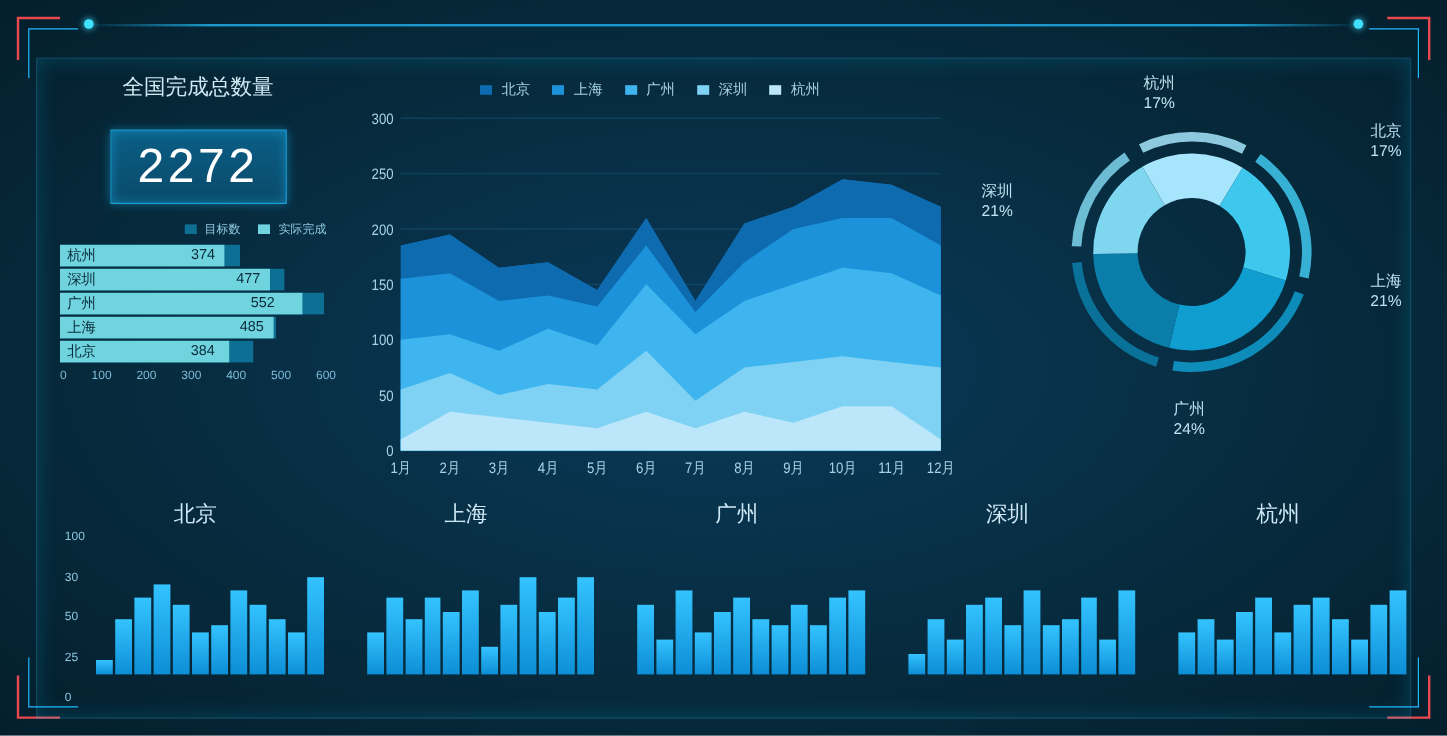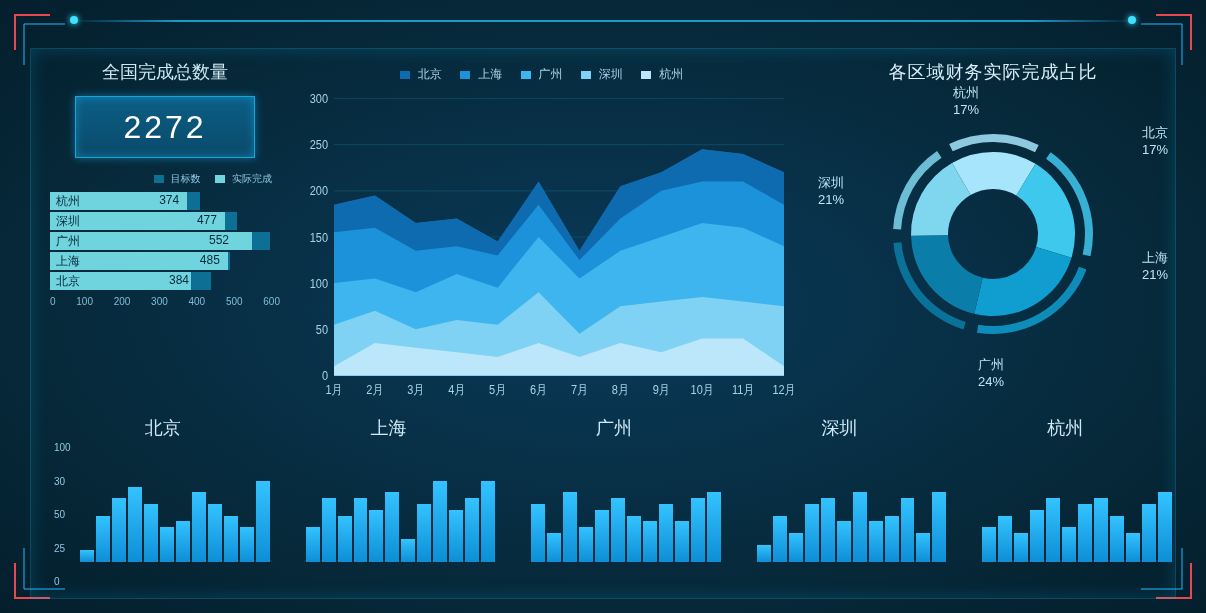--- a/index.html
+++ b/index.html
@@ -38,26 +38,26 @@
     grid-template-rows: 350px 160px;
     gap: 6px 14px;
   }
 
   .panel-title { text-align:center; font-size:18px; color:#d8eefb; letter-spacing:1px; }
 
   
   .kpi-col { display:flex; flex-direction:column; }
   .kpi-title { font-size:18px; text-align:center; margin-bottom:8px; }
   .kpi-box {
-    width: 180px; height: 62px; margin: 4px auto 14px;
+    width: 147px; height: 62px; margin: 16px auto 14px;
     background: linear-gradient(180deg,#0b5e86,#0a4a6a);
     border:1px solid #1aa3d8;
     display:flex; align-items:center; justify-content:center;
     font-family: Impact, Arial Black, sans-serif;
-    font-size:32px; color:#fff; letter-spacing:3px;
+    font-size:40px; color:#fff; letter-spacing:3px;
     box-shadow: 0 0 8px rgba(30,190,255,.45), inset 0 0 10px rgba(30,190,255,.4);
   }
   .hb-title { font-size:14px; text-align:center; margin-bottom:4px; }
   .hb-legend { font-size:10px; text-align:right; color:#8ec7e0; margin-bottom:4px;font-family:Liberation Serif, serif;}
   .hb-legend span{display:inline-flex;align-items:center;margin:0 4px;}
   .sw{width:10px;height:8px;display:inline-block;margin-right:3px;}
   .hb-row { position:relative; height:18px; margin:2px 0; }
   .hb-back, .hb-front { position:absolute; left:0; top:0; height:100%; }
   .hb-back { background:#0e6f94; }
   .hb-front { background:#6fd4de; }
@@ -149,21 +149,21 @@
         <div class="hb-row">
           <div class="hb-back" style="width: 179.667px;"></div>
           <div class="hb-front" style="width: 177.833px;"></div>
           <div class="hb-cat">上海</div>
           <div class="hb-val" style="left: 149.833px;">485</div>
         </div>
         <div class="hb-row">
           <div class="hb-back" style="width: 161.333px;"></div>
           <div class="hb-front" style="width: 140.8px;"></div>
           <div class="hb-cat">北京</div>
-          <div class="hb-val" style="left: 119px;">384</div>
+          <div class="hb-val" style="left: 109px;">384</div>
         </div>
       </div>
     <div class="hb-axis" id="hb-axis">
         <span>0</span>
         <span>100</span>
         <span>200</span>
         <span>300</span>
         <span>400</span>
         <span>500</span>
         <span>600</span>
@@ -227,21 +227,20 @@
         <text x="285.4545454545455" y="266" text-anchor="middle" class="axis-txt">7月</text>
         <text x="326.3636363636364" y="266" text-anchor="middle" class="axis-txt">8月</text>
         <text x="367.27272727272725" y="266" text-anchor="middle" class="axis-txt">9月</text>
         <text x="408.1818181818182" y="266" text-anchor="middle" class="axis-txt">10月</text>
         <text x="449.09090909090907" y="266" text-anchor="middle" class="axis-txt">11月</text>
         <text x="490" y="266" text-anchor="middle" class="axis-txt">12月</text>
       </svg>
   </div>
 
   <div class="donut-col">
-    <div class="panel-title">各区域财务实际完成占比</div>
     <div class="donut-wrap">
       <svg id="donut-svg" width="230" height="230" viewBox="-115 -115 230 230">
           <path d="M-40.99999999999998 -71.01408311032398 A82 82 0 0 1 42.478214768596686 -70.13986933316154 L23.311215421790862 -38.491391707222796 A45 45 0 0 0 -22.49999999999999 -38.97114317029974 Z" fill="#a6e5fb"></path>
           <path d="M-40.33014550459513 -82.68905225952335 A92 92 0 0 1 42.05300928939988 -81.82630634279936 L45.70979270586944 -88.94163732912975 A100 100 0 0 0 -43.83711467890775 -89.87940462991669 Z" fill="#a6e5fb" opacity=".85"></path>
           <path d="M42.478214768596686 -70.13986933316154 A82 82 0 0 1 78.50019879762951 23.700607349446667 L43.07937738894302 13.00643086250122 A45 45 0 0 0 23.311215421790862 -38.491391707222796 Z" fill="#3fc8ee"></path>
           <path d="M53.03177308762099 -75.17733064683182 A92 92 0 0 1 89.71374059611182 20.382461780990987 L97.51493543055632 22.154849761946725 A100 100 0 0 0 57.64323161697934 -81.71448983351284 Z" fill="#3fc8ee" opacity=".85"></path>
           <path d="M78.50019879762951 23.700607349446667 A82 82 0 0 1 -18.724771349073738 79.83347003559915 L-10.27578915497949 43.81105062929222 A45 45 0 0 0 43.07937738894302 13.00643086250122 Z" fill="#0f9ecf"></path>
           <path d="M86.00396222843334 32.669840541548595 A92 92 0 0 1 -14.70906926764878 90.8165363867149 L-15.988118769183457 98.7136265072988 A100 100 0 0 0 93.48256763960146 35.510696240813694 Z" fill="#0f9ecf" opacity=".85"></path>
           <path d="M-18.724771349073738 79.83347003559915 A82 82 0 0 1 -81.98201604493732 1.7172784304353195 L-44.990130756368046 0.9424088947510899 A45 45 0 0 0 -10.27578915497949 43.81105062929222 Z" fill="#0a7da8"></path>
           <path d="M-27.205140604052268 87.88560931525562 A92 92 0 0 1 -91.62136467266927 8.338197378195796 L-99.58843986159704 9.06325801977804 A100 100 0 0 0 -29.570805004404637 95.52783621223438 Z" fill="#0a7da8" opacity=".85"></path>

